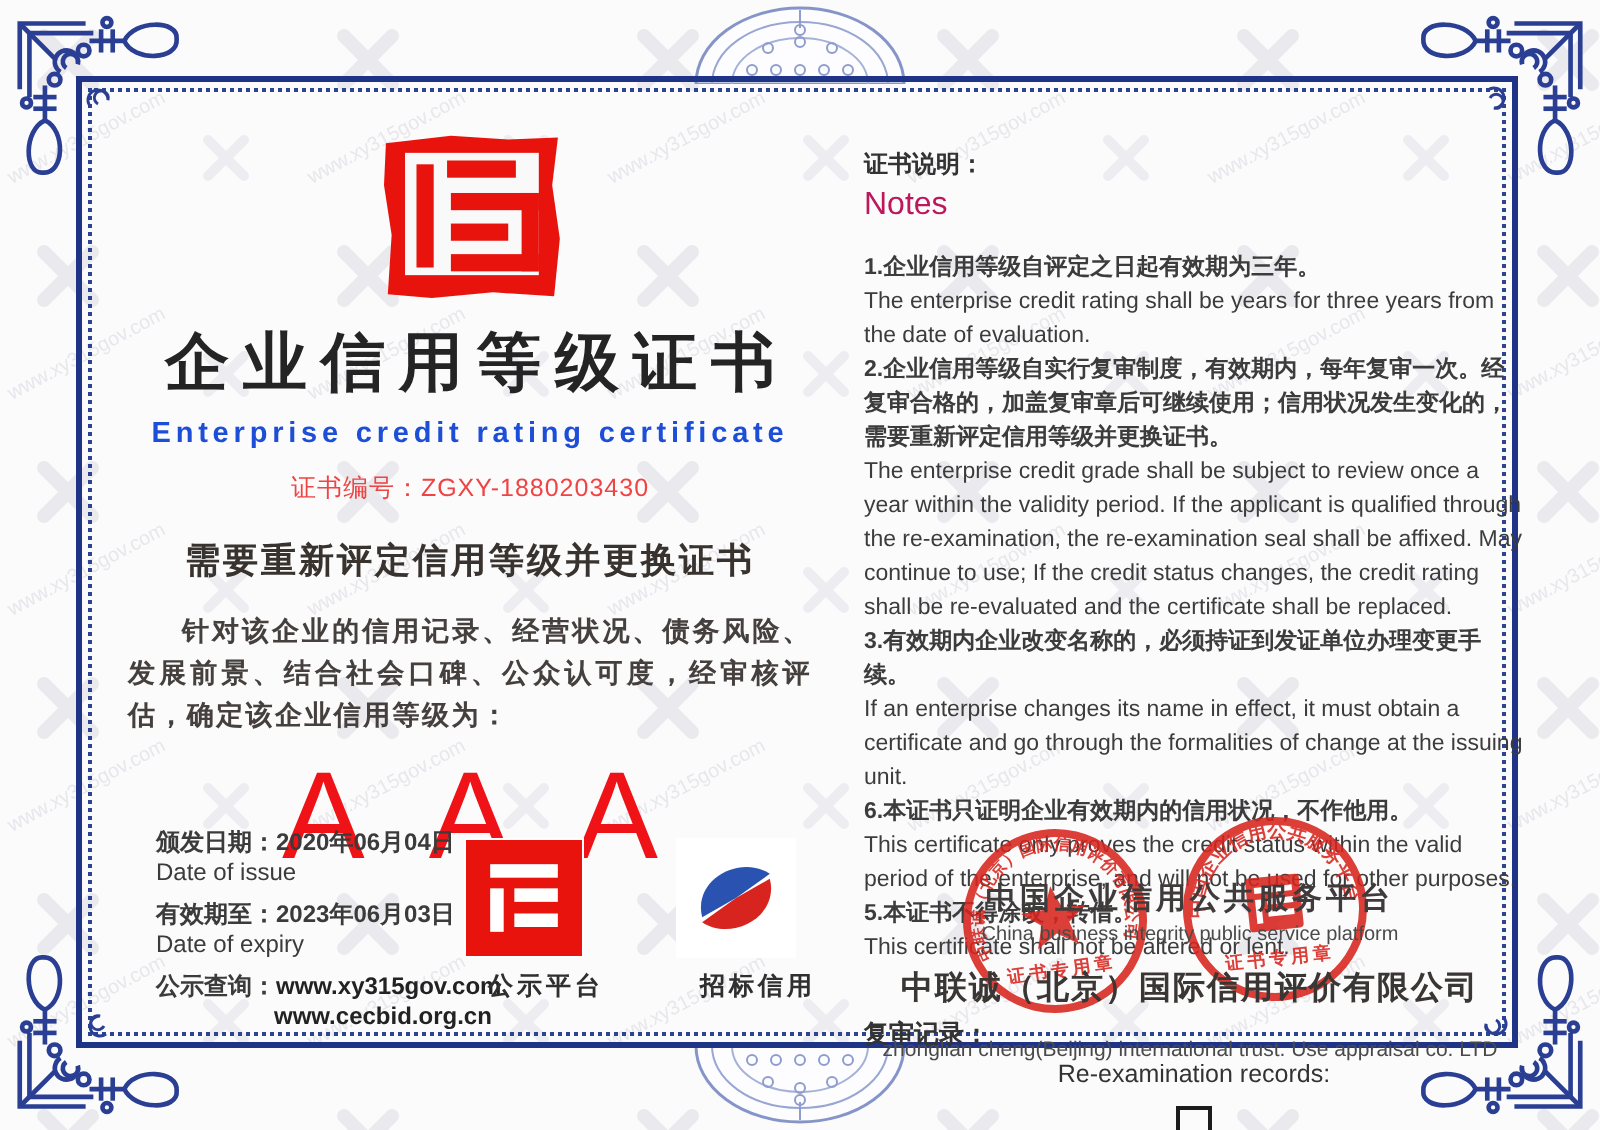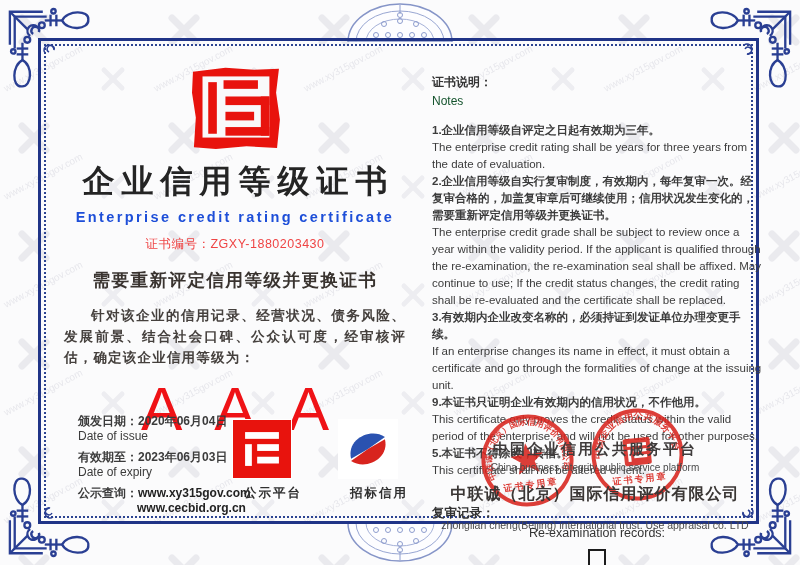--- a/index.html
+++ b/index.html
@@ -43,21 +43,21 @@
   
   .qr-wrap{position:absolute;left:233px;top:420px;display:flex;gap:26px;}
   .qr{width:80px;text-align:center;}
   .qr .qr-box{position:relative;width:58px;height:58px;background:#fff;}
   .qr .qr-box svg{display:block;width:58px;height:58px;}
   .qr-logo{position:absolute;left:50%;top:50%;transform:translate(-50%,-50%);background:#fff;padding:1px;}
   .qr-label{font-size:12.5px;font-weight:bold;letter-spacing:2px;color:#2f2f2f;margin-top:7px;}
   
   .right-col{position:absolute;left:432px;top:74px;width:330px;text-align:left;}
   .notes-h-zh{font-size:12px;font-weight:bold;color:#333;margin:0 0 3px;}
-  .notes-h-en{font-size:12px;color:#14532d;margin:0 0 14px;}
+  .notes-h-en{font-size:16px;color:#be185d;margin:0 0 14px;}
   .note-zh{font-size:11.5px;font-weight:bold;color:#3c3c3c;line-height:17px;}
   .note-en{font-size:11.5px;color:#3c3c3c;line-height:17px;}
   .review{margin-top:26px;}
   .review-zh{font-size:12.5px;font-weight:bold;color:#333;}
   .review-row{display:flex;align-items:center;gap:9px;margin-top:4px;font-size:12.5px;color:#333;flex-direction:column;}
   .checkbox{display:inline-block;width:14px;height:14px;border:2px solid #1c1c1c;background:transparent;}
   
   .issuer{position:absolute;left:425px;top:404px;width:340px;height:118px;}
   .seal{position:absolute;width:95px;height:95px;opacity:.88;}
   .seal.left{left:55px;top:9px;}
@@ -695,21 +695,21 @@
 <div class="right-col">
   <div class="notes-h-zh">证书说明：</div>
   <div class="notes-h-en">Notes</div>
   <div>
     <div class="note-zh">1.企业信用等级自评定之日起有效期为三年。</div>
     <div class="note-en">The enterprise credit rating shall be years for three years from the date of evaluation.</div>
     <div class="note-zh">2.企业信用等级自实行复审制度，有效期内，每年复审一次。经复审合格的，加盖复审章后可继续使用；信用状况发生变化的，需要重新评定信用等级并更换证书。</div>
     <div class="note-en">The enterprise credit grade shall be subject to review once a year within the validity period. If the applicant is qualified through the re-examination, the re-examination seal shall be affixed. May continue to use; If the credit status changes, the credit rating shall be re-evaluated and the certificate shall be replaced.</div>
     <div class="note-zh">3.有效期内企业改变名称的，必须持证到发证单位办理变更手续。</div>
     <div class="note-en">If an enterprise changes its name in effect, it must obtain a certificate and go through the formalities of change at the issuing unit.</div>
-    <div class="note-zh">9.本证书只证明企业有效期内的信用状况，不作他用。</div>
+    <div class="note-zh">6.本证书只证明企业有效期内的信用状况，不作他用。</div>
     <div class="note-en">This certificate only proves the credit status within the valid period of the enterprise, and will not be used for other purposes.</div>
     <div class="note-zh">5.本证书不得涂改，转借。</div>
     <div class="note-en">This certificate shall not be altered or lent.</div>
   </div>
   <div class="review">
     <div class="review-zh">复审记录：</div>
     <div class="review-row">
       <span>Re-examination records:</span>
       <span class="checkbox"></span>
       <span class="checkbox"></span>

